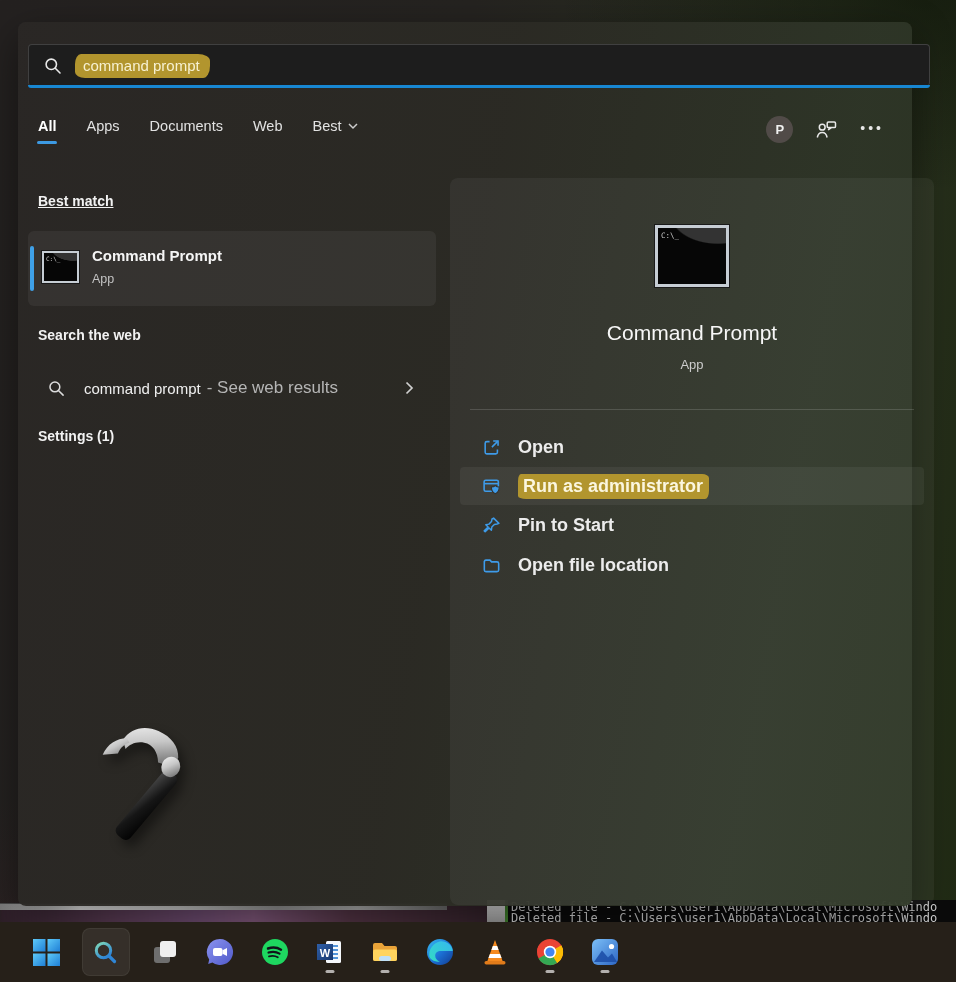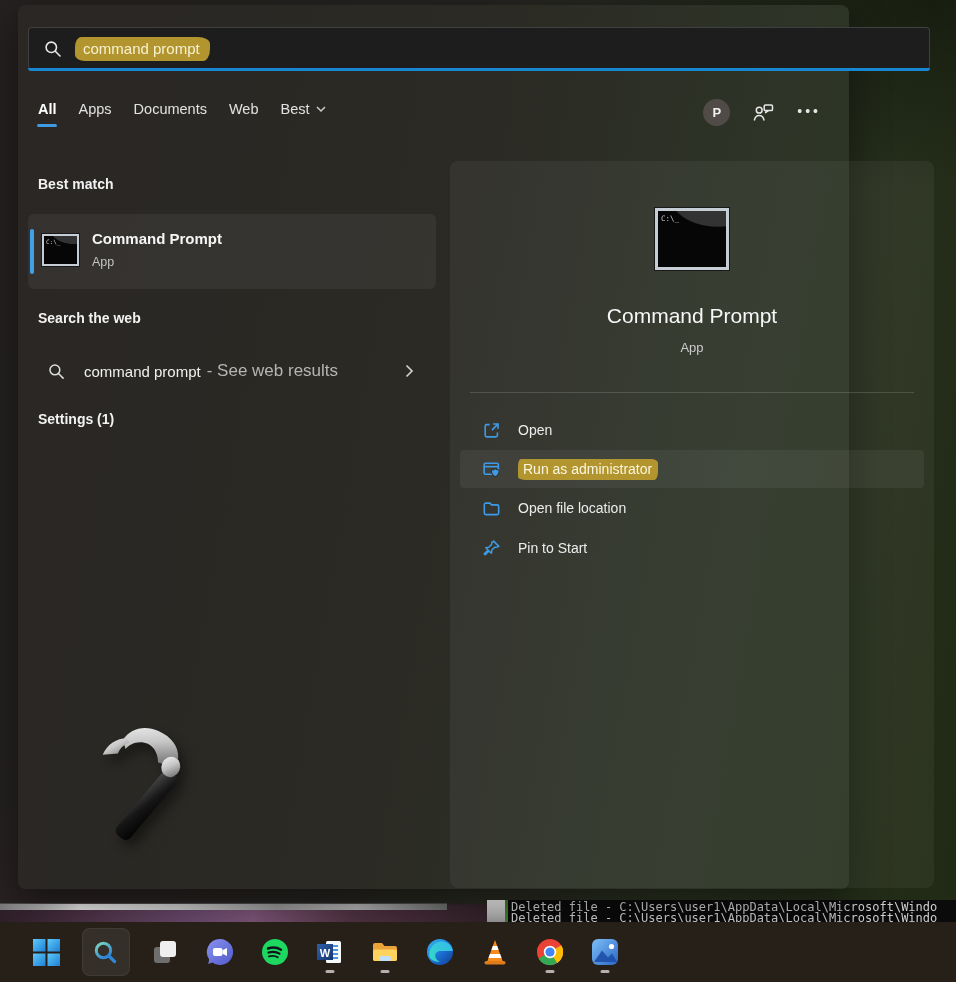--- a/index.html
+++ b/index.html
@@ -32,57 +32,57 @@
   }
   .console-scrollbar { width:18px; height:100%;
     background:linear-gradient(180deg,#f2f2f2,#bdbdbd 55%,#8f8f8f); flex:0 0 auto; }
   .console-border { width:3px; height:100%; background:#3f7d2c; flex:0 0 auto; }
   .console-text { flex:1; padding:2px 0 0 3px;
     font-family:"DejaVu Sans Mono", monospace; font-size:12px; line-height:11px;
     color:#cfcfcf; white-space:nowrap; }
 
   
   .flyout {
-    position:absolute; left:18px; top:5px; width:831px; height:884px;
+    position:absolute; left:18px; top:22px; width:894px; height:884px;
     border-radius:8px;
     background:linear-gradient(100deg, rgba(42,39,37,.97) 0%, rgba(43,42,36,.97) 48%, rgba(46,53,39,.97) 82%, rgba(43,52,34,.97) 100%);
     box-shadow:0 14px 40px rgba(0,0,0,.45);
   }
 
   
   .searchbox {
     position:absolute; left:10px; top:22px; width:902px; height:42px;
     background:#1d1d1d; border:1px solid #404040; border-bottom:none;
     border-radius:4px; display:flex; align-items:center; padding-left:15px;
   }
   .searchbox .underline { position:absolute; left:-1px; right:-1px; bottom:-2px; height:3px;
     background:#1887d2; border-radius:0 0 4px 4px; }
   .search-query {
     margin-left:13px; font-size:15px; color:#f7f1d2;
     background:#b2952e; padding:3px 10px 4px 8px;
     border-radius:6px 12px 7px 10px / 10px 7px 12px 6px;
   }
 
   
-  .tabs { position:absolute; left:20px; top:96px; display:flex; gap:22px; }
+  .tabs { position:absolute; left:20px; top:96px; display:flex; gap:30px; }
   .tab { position:relative; font-size:14.5px; color:#e2e2e2; padding-bottom:10px; cursor:default;
     display:flex; align-items:center; gap:6px; }
   .tab.active { color:#fff; font-weight:bold; }
   .tab.active::after { content:""; position:absolute; left:50%; transform:translateX(-50%);
     bottom:0; width:20px; height:3px; border-radius:2px; background:#3d9ae3; }
 
   .head-icons { position:absolute; right:28px; top:94px; display:flex; align-items:center; gap:22px; }
   .avatar { width:27px; height:27px; border-radius:50%; background:#514b48;
     display:flex; align-items:center; justify-content:center;
     font-size:13px; font-weight:bold; color:#f0f0f0; }
   .ellipsis { font-size:14px; letter-spacing:3px; color:#e6e6e6; padding-bottom:3px; }
 
   
   .section-header { position:absolute; left:20px; font-size:14px; font-weight:bold; color:#f2f2f2; }
-  .h-best  { top:171px; }
+  .h-best  { top:171px;text-decoration:underline; }
   .h-web   { top:305px; }
   .h-set   { top:406px; }
 
   .best-card {
     position:absolute; left:10px; top:209px; width:408px; height:75px;
     background:rgba(255,255,255,.055); border-radius:6px;
   }
   .best-accent { position:absolute; left:2px; top:15px; width:4px; height:45px;
     border-radius:2px; background:#3fa1e8; }
 
@@ -112,21 +112,21 @@
   .pane-sub { position:absolute; top:179px; width:100%; text-align:center;
     font-size:13px; color:#cccccc; }
   .pane-divider { position:absolute; top:231px; left:20px; right:20px; height:1px;
     background:rgba(255,255,255,.15); }
 
   .actions { position:absolute; top:249px; left:0; right:0; }
   .action-row { height:40px; display:flex; align-items:center; padding-left:32px; }
   .action-row.hovered { margin:0 10px; padding-left:22px; height:38px;
     background:rgba(255,255,255,.055); border-radius:4px;align-items:center; }
   .action-row .a-icon { width:19px; height:19px; flex:0 0 auto; }
-  .action-label { margin-left:17px; font-size:14px; color:#ececec; }
+  .action-label { margin-left:17px; font-size:18px; color:#ececec;font-weight:bold; }
   .marker { background:#b2952e; color:#fbf6df; padding:2px 6px 3px 5px;
     border-radius:3px 7px 4px 8px / 7px 4px 8px 3px; }
 
   
   .hammer { position:absolute; left:84px; top:716px; width:124px; height:124px;
     filter:drop-shadow(5px 7px 6px rgba(0,0,0,.45)); }
 
   
   .taskbar {
     position:absolute; left:0; bottom:0; width:956px; height:60px;
@@ -244,30 +244,30 @@
         <svg class="a-icon" viewBox="0 0 18 18">
           <rect x="2" y="3" width="13.5" height="10.5" rx="1.5" fill="none" stroke="#3e9be9" stroke-width="1.5"></rect>
           <line x1="2" y1="6.3" x2="15.5" y2="6.3" stroke="#3e9be9" stroke-width="1.5"></line>
           <path d="M12.6 8.2c1 .9 2.3 1.3 3.7 1.3 0 3.3-1.5 5.5-3.7 6.3-2.2-.8-3.7-3-3.7-6.3 1.4 0 2.7-.4 3.7-1.3z" fill="#3e9be9" stroke="#34322c" stroke-width="1"></path>
         </svg>
         <span class="action-label"><span class="marker">Run as administrator</span></span>
       </div>
 
       <div class="action-row">
         <svg class="a-icon" viewBox="0 0 18 18">
+          <path d="M11 2l5 5-1.7.6-2.6.5-2.4 2.4-.4 3-2.2-2.2L3 15l-.9-.9 3.7-3.7L3.6 8.2l3-.5L9 5.3l.5-2.6z" fill="none" stroke="#3e9be9" stroke-width="1.4" stroke-linejoin="round"></path>
+        </svg>
+        <span class="action-label">Pin to Start</span>
+      </div>
+
+      <div class="action-row">
+        <svg class="a-icon" viewBox="0 0 18 18">
           <path d="M2.2 5.2v8a1.6 1.6 0 0 0 1.6 1.6h10.4a1.6 1.6 0 0 0 1.6-1.6V7.2a1.6 1.6 0 0 0-1.6-1.6H9.1L7.5 3.9H3.8a1.6 1.6 0 0 0-1.6 1.3z" fill="none" stroke="#3e9be9" stroke-width="1.5"></path>
         </svg>
         <span class="action-label">Open file location</span>
-      </div>
-
-      <div class="action-row">
-        <svg class="a-icon" viewBox="0 0 18 18">
-          <path d="M11 2l5 5-1.7.6-2.6.5-2.4 2.4-.4 3-2.2-2.2L3 15l-.9-.9 3.7-3.7L3.6 8.2l3-.5L9 5.3l.5-2.6z" fill="none" stroke="#3e9be9" stroke-width="1.4" stroke-linejoin="round"></path>
-        </svg>
-        <span class="action-label">Pin to Start</span>
       </div>
 
     </div>
   </div>
 </div>
 
 <svg class="hammer" viewBox="0 0 120 120">
   <defs>
     <linearGradient id="hh" x1="0" y1="0" x2="1" y2="1">
       <stop offset="0" stop-color="#f5f5f5"></stop>

